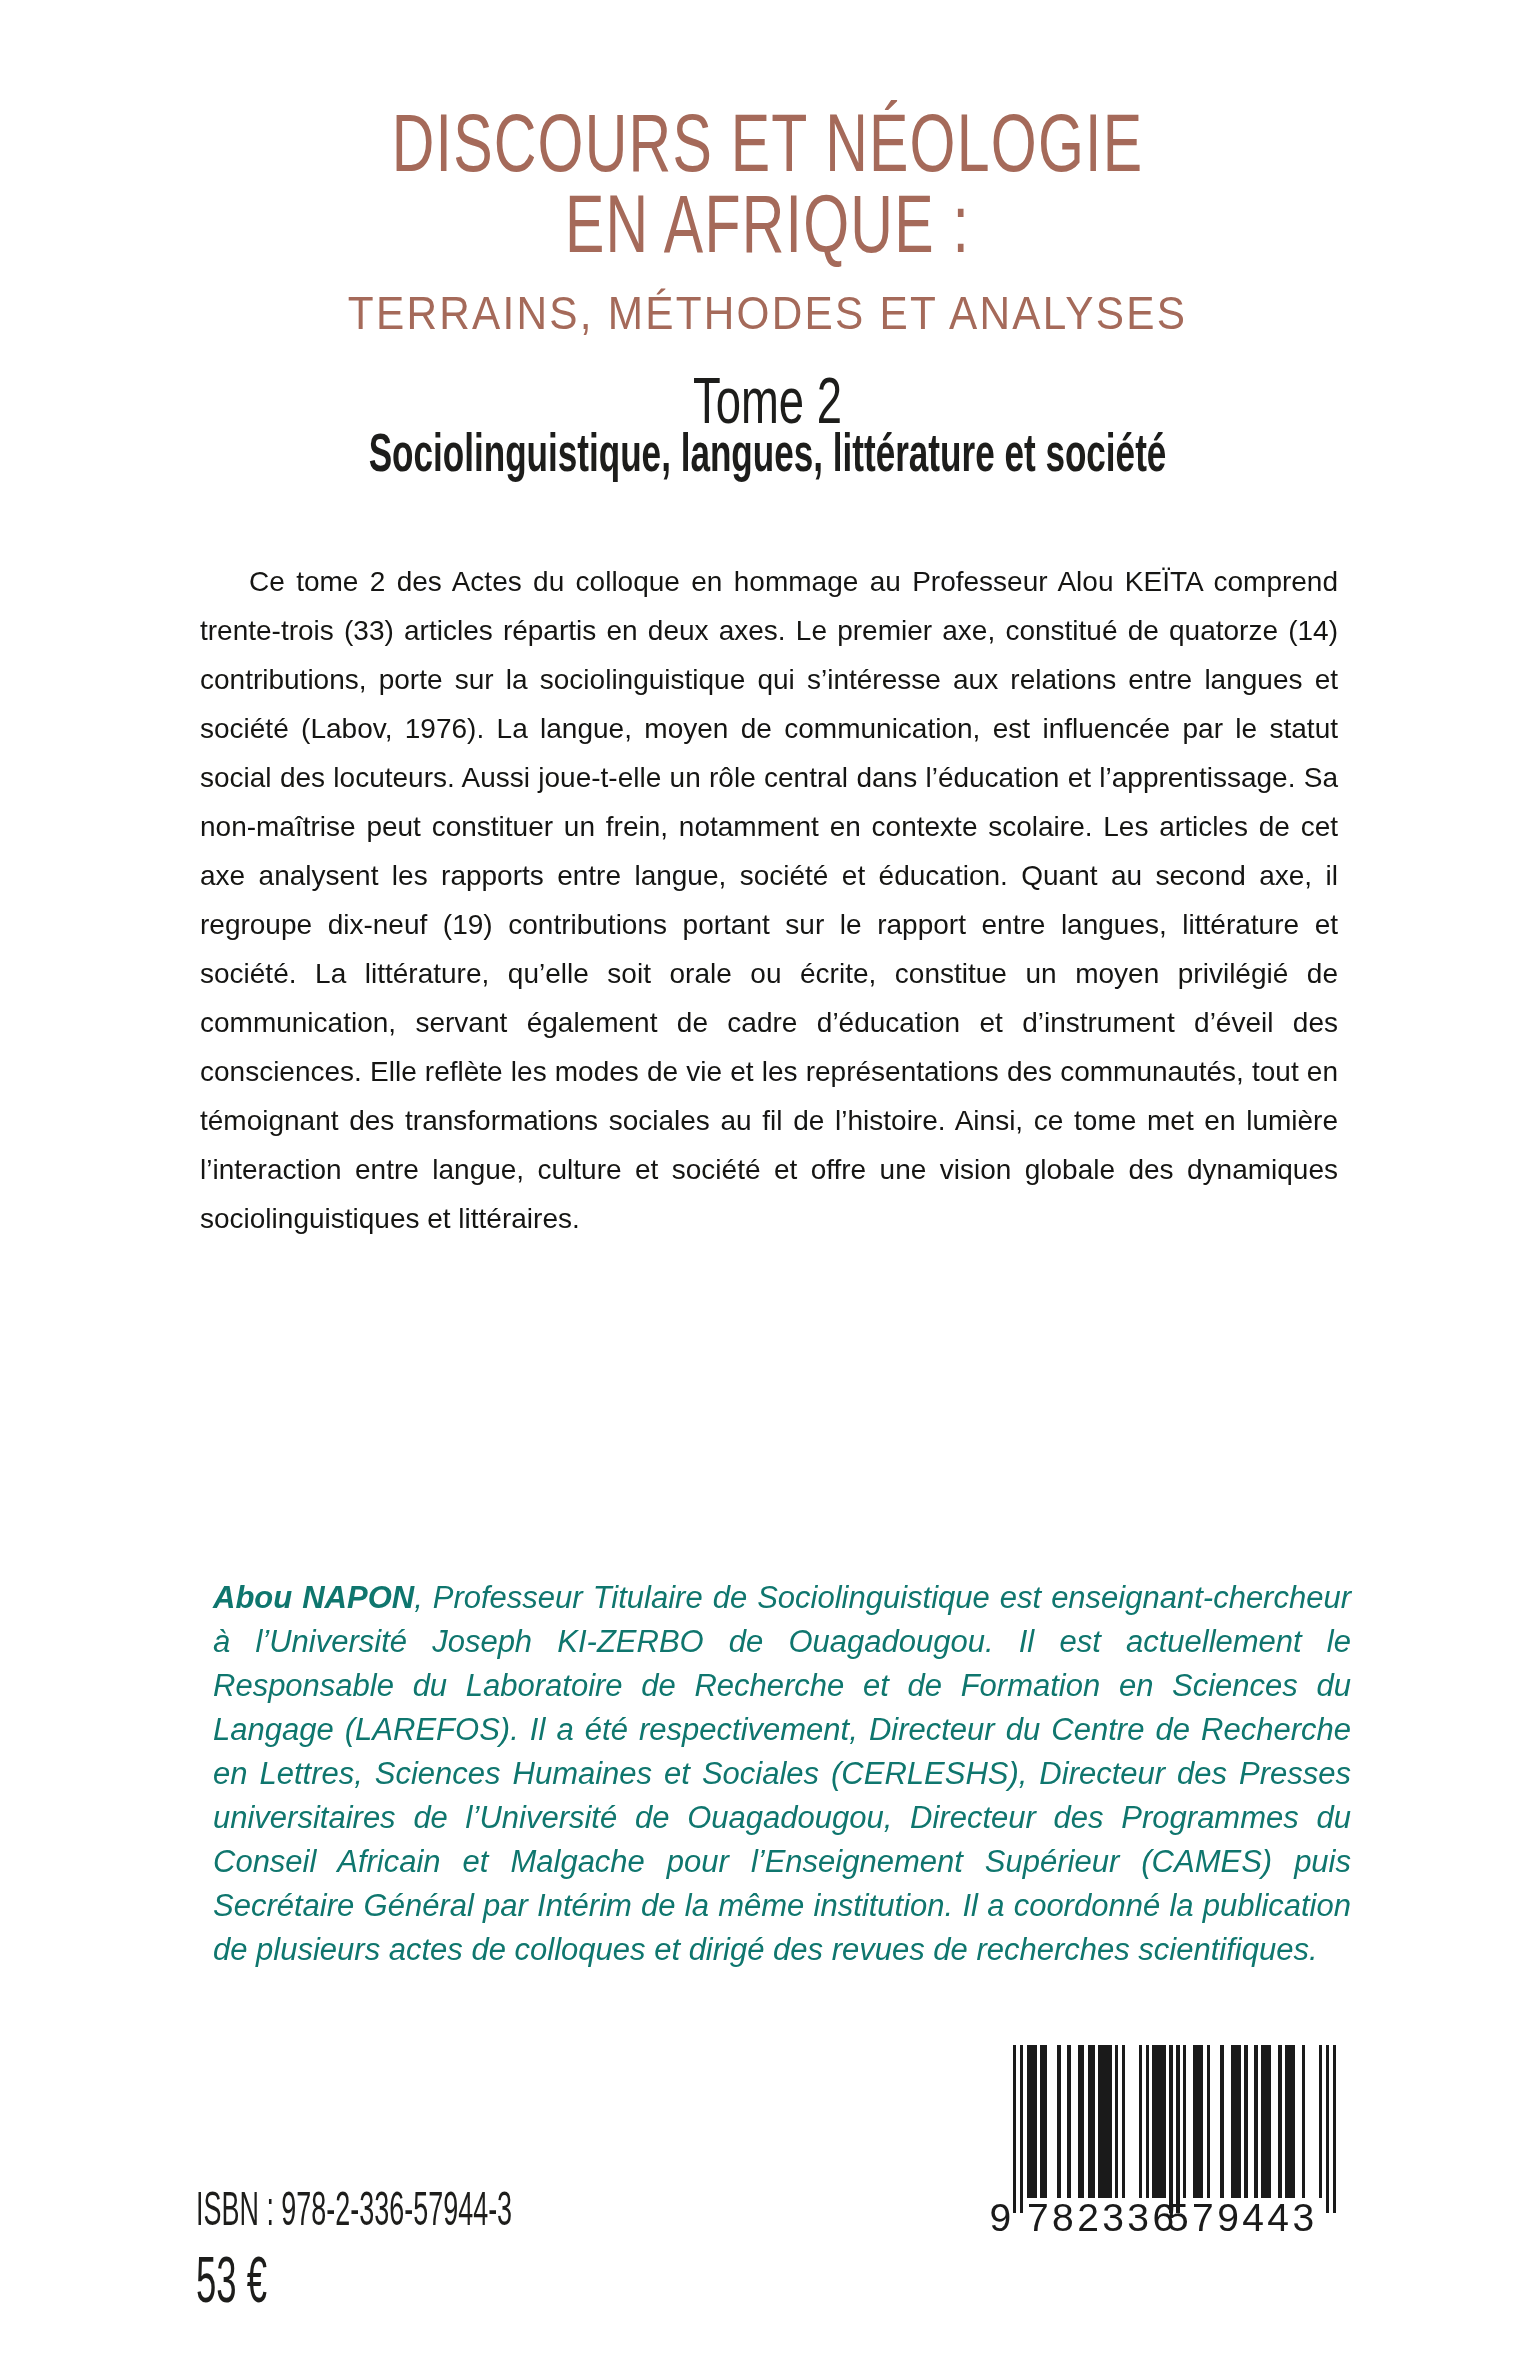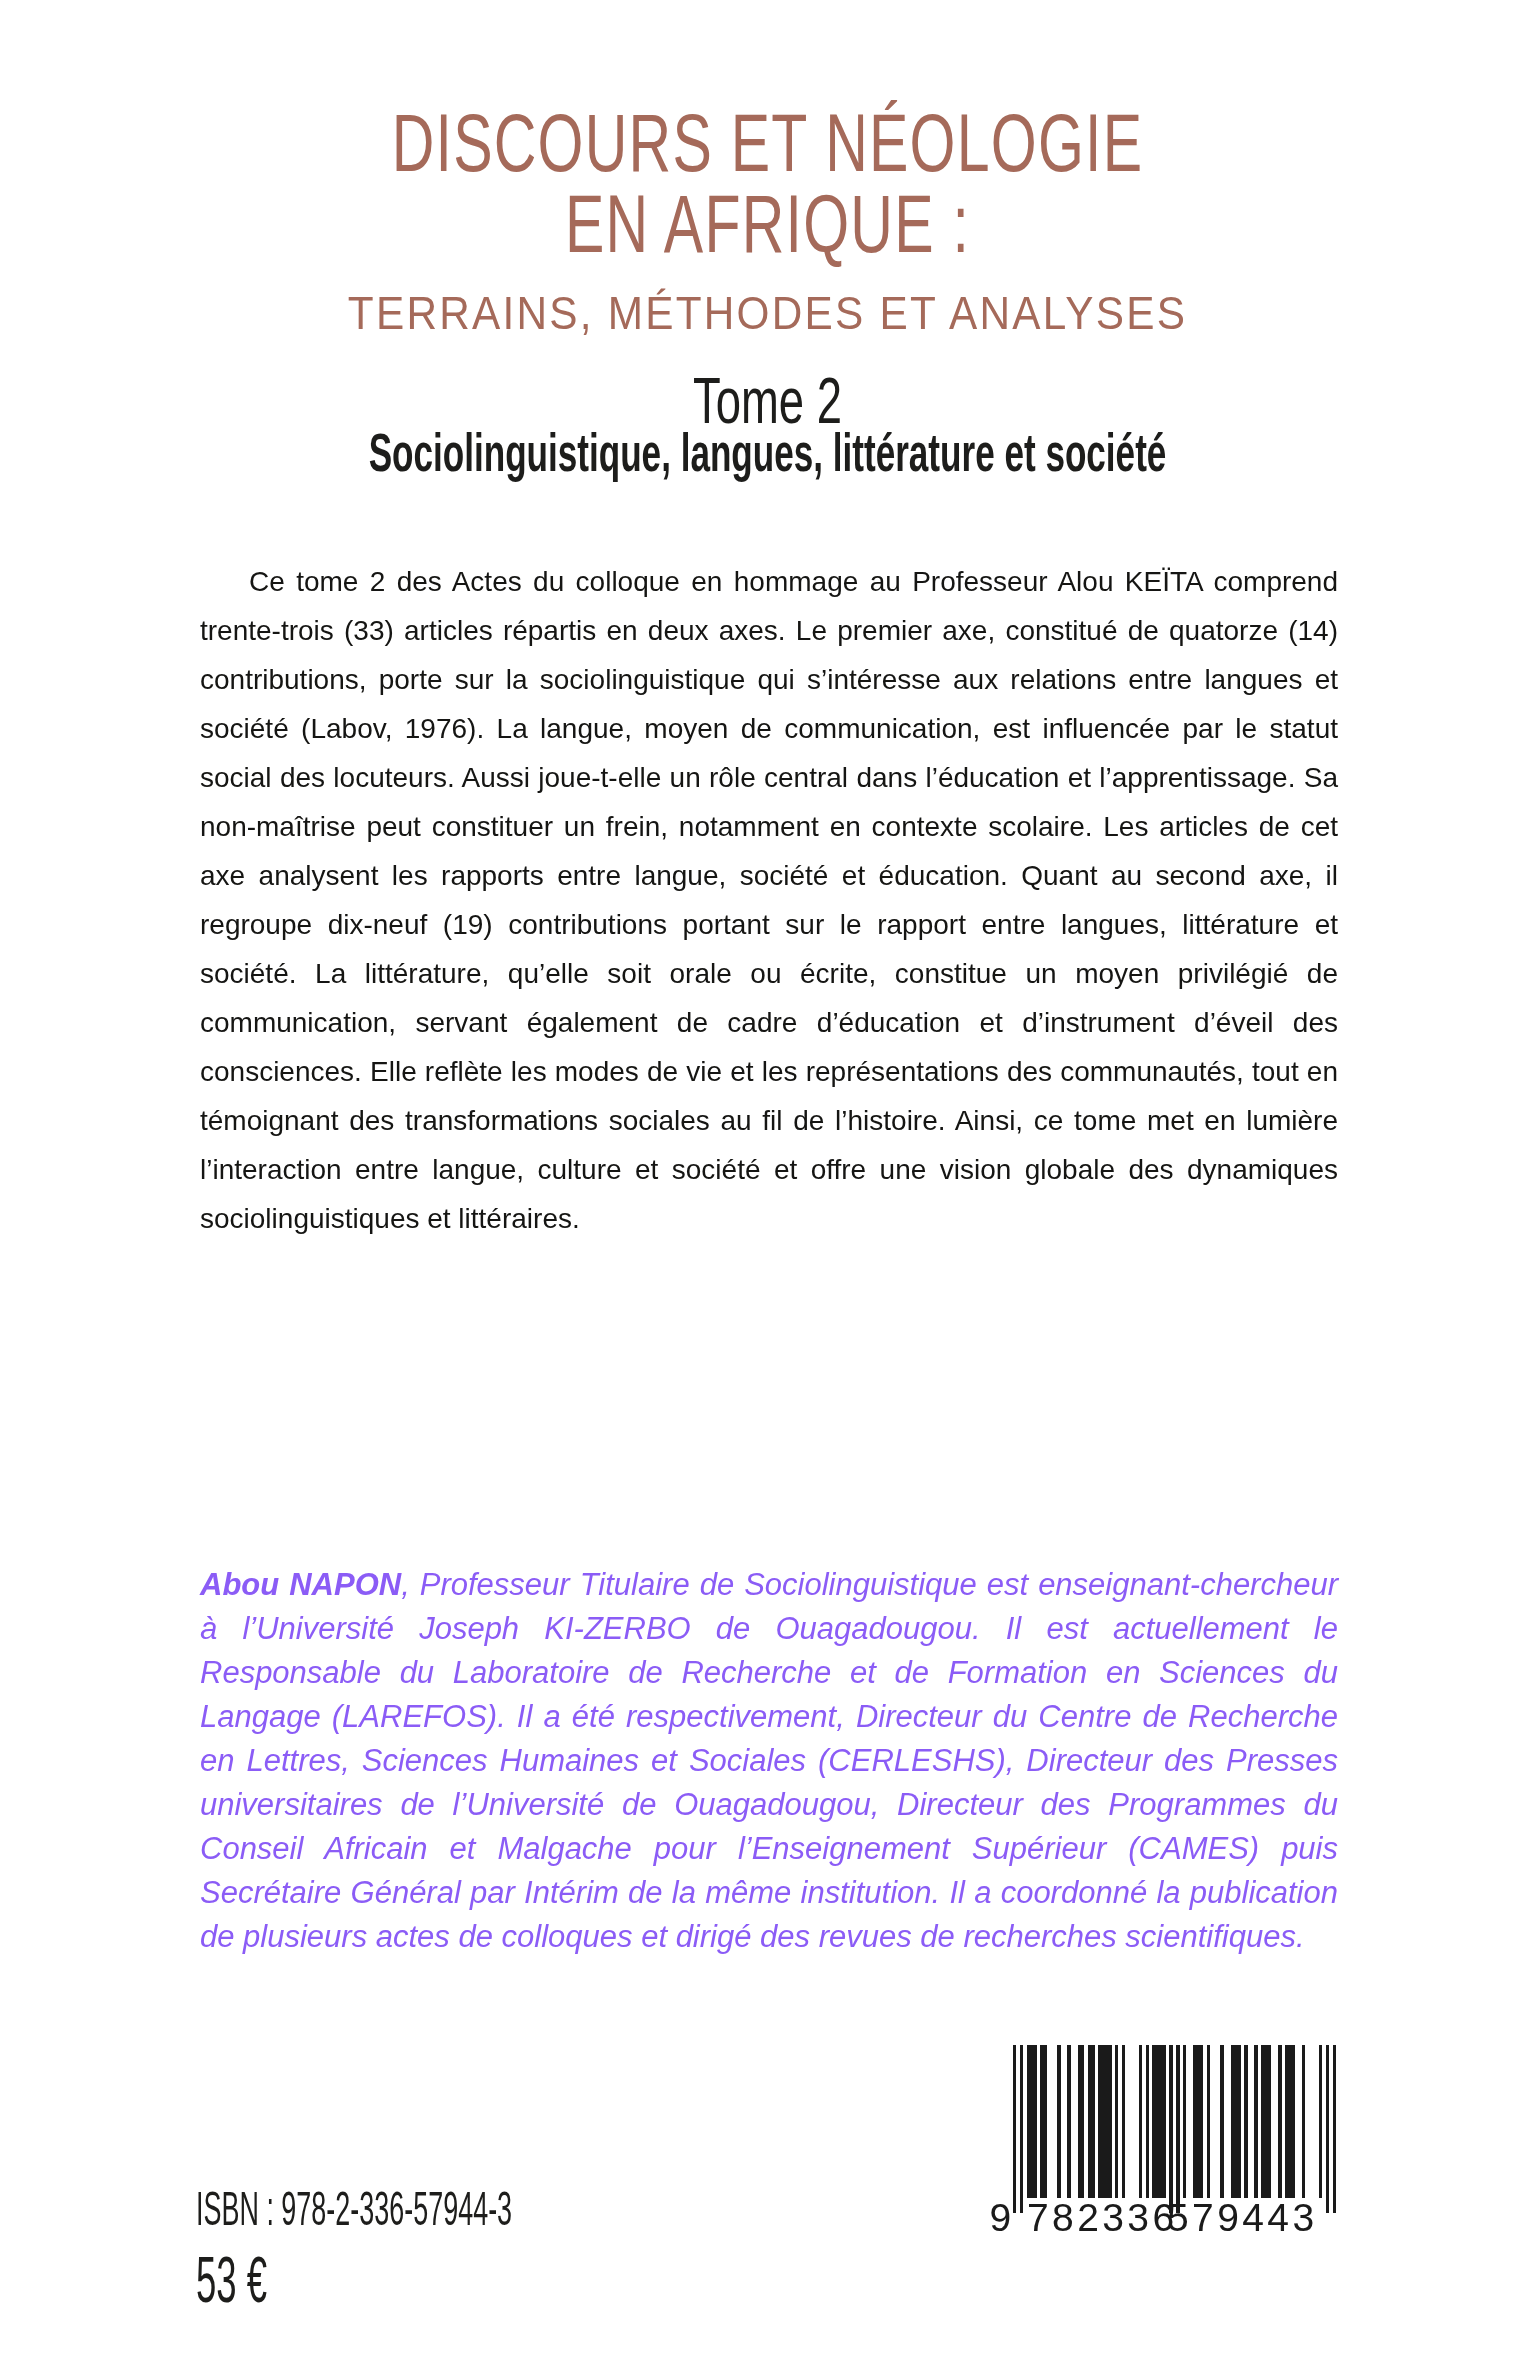--- a/index.html
+++ b/index.html
@@ -57,25 +57,25 @@
   .blurb{
     position:absolute;left:200px;top:557px;width:1138px;
     margin:0;
     font-size:28px;line-height:49px;
     text-align:justify;
     text-indent:49px;
     color:#151513;
   }
   .bio{
     position:absolute;left:200px;top:1563px;width:1138px;
-    margin:0;
+    margin:13px;
     font-size:31px;line-height:44px;
     font-style:italic;
     text-align:justify;
-    color:#8b5cf6;
+    color:#0f766e;
   }
   .bio b{font-weight:700;}
   
   .isbn{
     position:absolute;left:196px;top:2184px;
     font-size:49px;line-height:49px;
     transform:scaleX(0.55);
     transform-origin:0 50%;
     white-space:nowrap;
     color:#1d1d1b;

